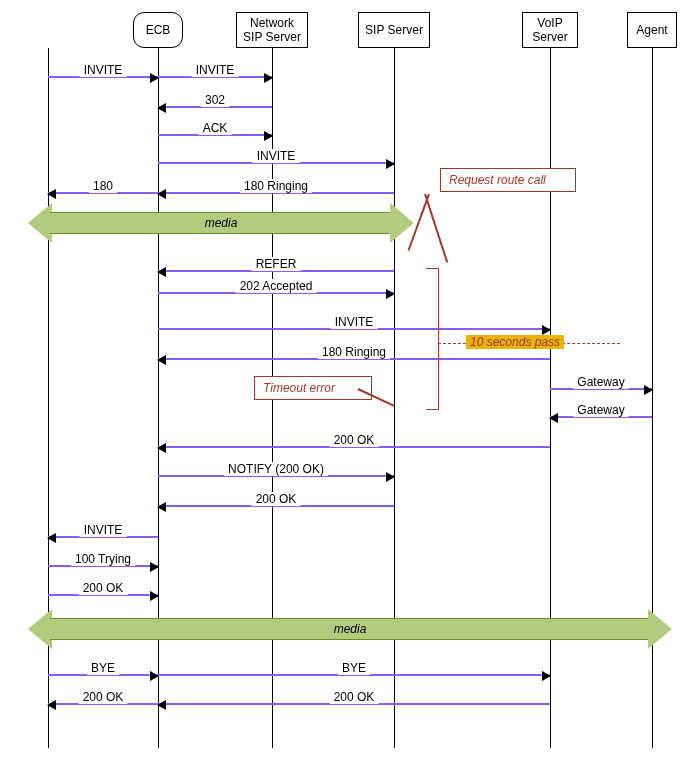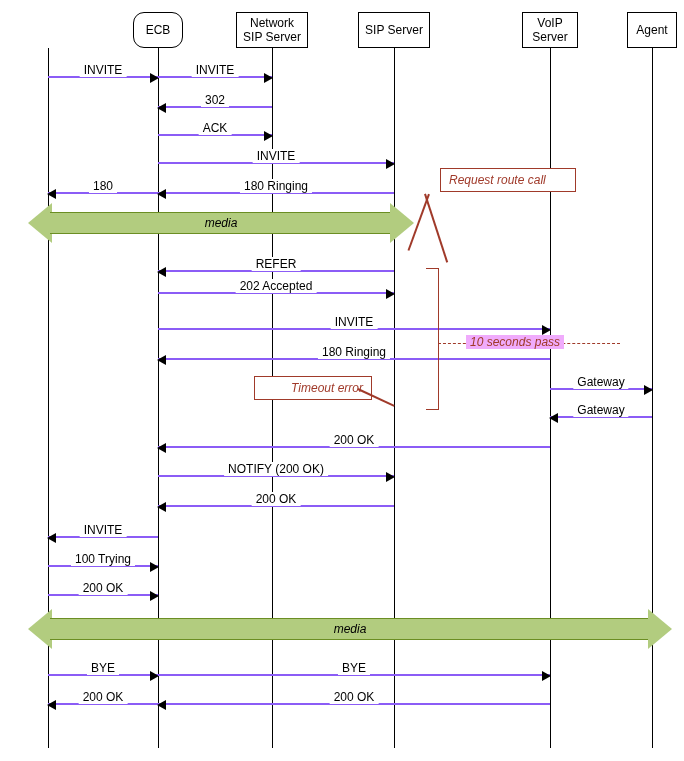--- a/index.html
+++ b/index.html
@@ -102,21 +102,21 @@
     background: #fff;
   }
   .callout-line {
     position: absolute;
     background: #a03a2a;
   }
   .side-note {
     position: absolute;
     color: #a03a2a;
     font-style: italic;
-    background: #f0abfc;
+    background: #eab308;
     padding: 0 4px;
     white-space: nowrap;
   }
   .brace {
     position: absolute;
     border: 1.5px solid #a03a2a;
     border-left: none;
   }
 </style>
 </head>
@@ -230,18 +230,18 @@
       <div class="shaft"></div>
       <span class="lbl">media</span>
     </div>
     <div class="media-band" style="left: 22px; width: 640px; top: 610px;">
       <div class="shaft"></div>
       <span class="lbl">media</span>
     </div>
     <div class="callout-box" style="left: 432px; top: 160px; width: 118px;"><span>Request route call</span></div>
     <div class="callout-line" style="left: 420px; top: 186px; width: 1.5px; height: 60px; transform: rotate(20deg); transform-origin: center top;"></div>
     <div class="callout-line" style="left: 416px; top: 186px; width: 1.5px; height: 72px; transform: rotate(-18deg); transform-origin: center top;"></div>
-    <div class="callout-box" style="left: 246px; top: 368px; width: 100px; text-align: right;"><span>Timeout error</span></div>
+    <div class="callout-box" style="left: 246px; top: 368px; width: 100px;"><span>Timeout error</span></div>
     <div class="callout-line" style="left: 350px; top: 380px; width: 40px; height: 1.5px; transform: rotate(25deg); transform-origin: left center;"></div>
     <div class="brace" style="left: 418px; top: 260px; width: 12px; height: 140px;"></div>
     <div style="position: absolute; left: 430px; top: 335px; width: 182px; height: 0px; border-top: 1.5px dashed rgb(160, 58, 42);"></div>
     <div class="side-note" style="left: 458px; top: 327px;"><span>10 seconds pass</span></div>
   </div>
 
 </body></html>

